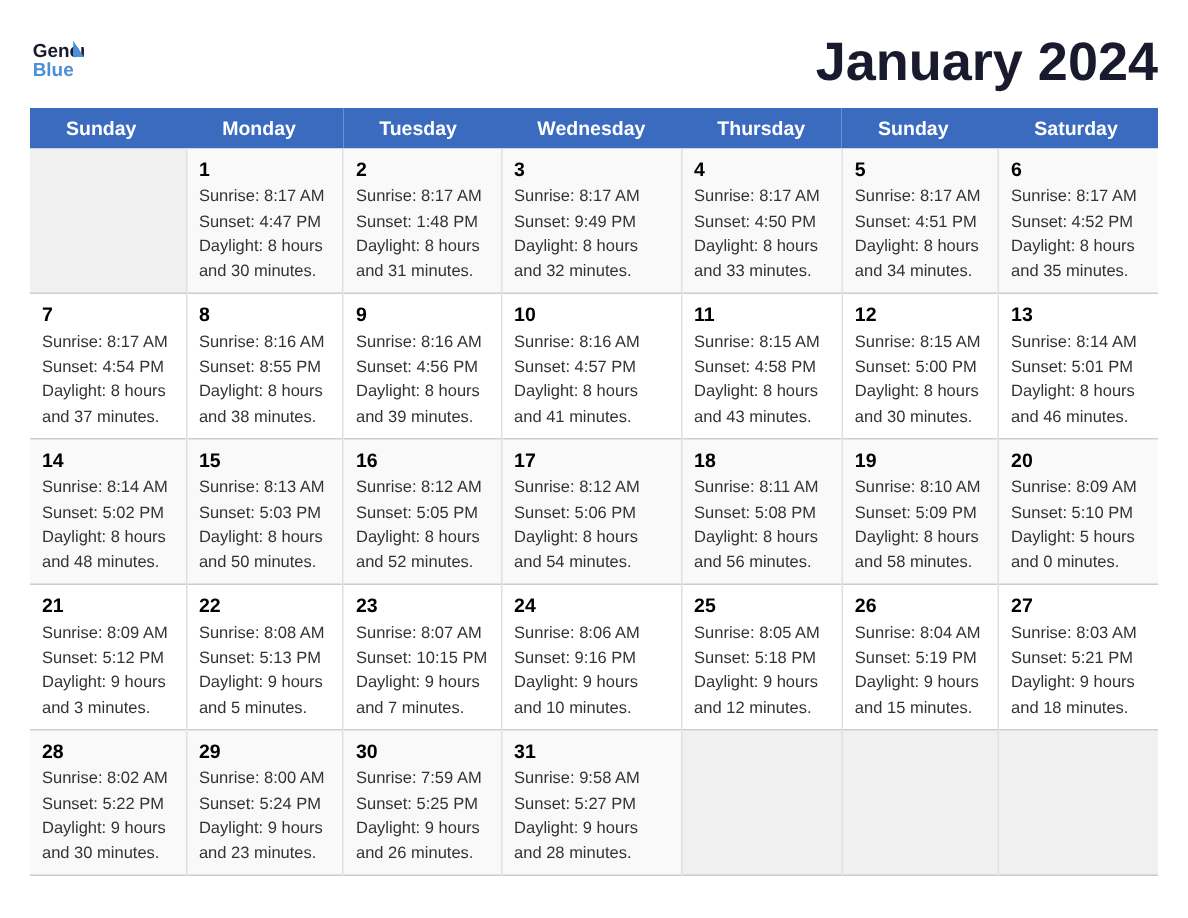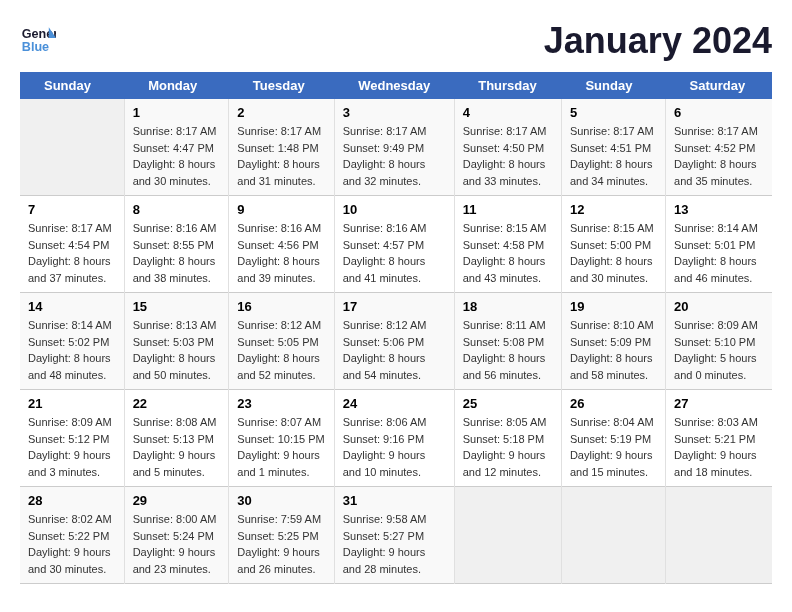--- a/index.html
+++ b/index.html
@@ -205,21 +205,21 @@
         <td>
           <span class="day-num">21</span>
           <div class="day-info"><span>Sunrise: 8:09 AM</span><br><span>Sunset: 5:12 PM</span><br><span>Daylight: 9 hours and 3 minutes.</span></div>
         </td>
         <td>
           <span class="day-num">22</span>
           <div class="day-info"><span>Sunrise: 8:08 AM</span><br><span>Sunset: 5:13 PM</span><br><span>Daylight: 9 hours and 5 minutes.</span></div>
         </td>
         <td>
           <span class="day-num">23</span>
-          <div class="day-info"><span>Sunrise: 8:07 AM</span><br><span>Sunset: 10:15 PM</span><br><span>Daylight: 9 hours and 1 minutes.</span></div>
+          <div class="day-info"><span>Sunrise: 8:07 AM</span><br><span>Sunset: 10:15 PM</span><br><span>Daylight: 9 hours and 7 minutes.</span></div>
         </td>
         <td>
           <span class="day-num">24</span>
           <div class="day-info"><span>Sunrise: 8:06 AM</span><br><span>Sunset: 9:16 PM</span><br><span>Daylight: 9 hours and 10 minutes.</span></div>
         </td>
         <td>
           <span class="day-num">25</span>
           <div class="day-info"><span>Sunrise: 8:05 AM</span><br><span>Sunset: 5:18 PM</span><br><span>Daylight: 9 hours and 12 minutes.</span></div>
         </td>
         <td>

